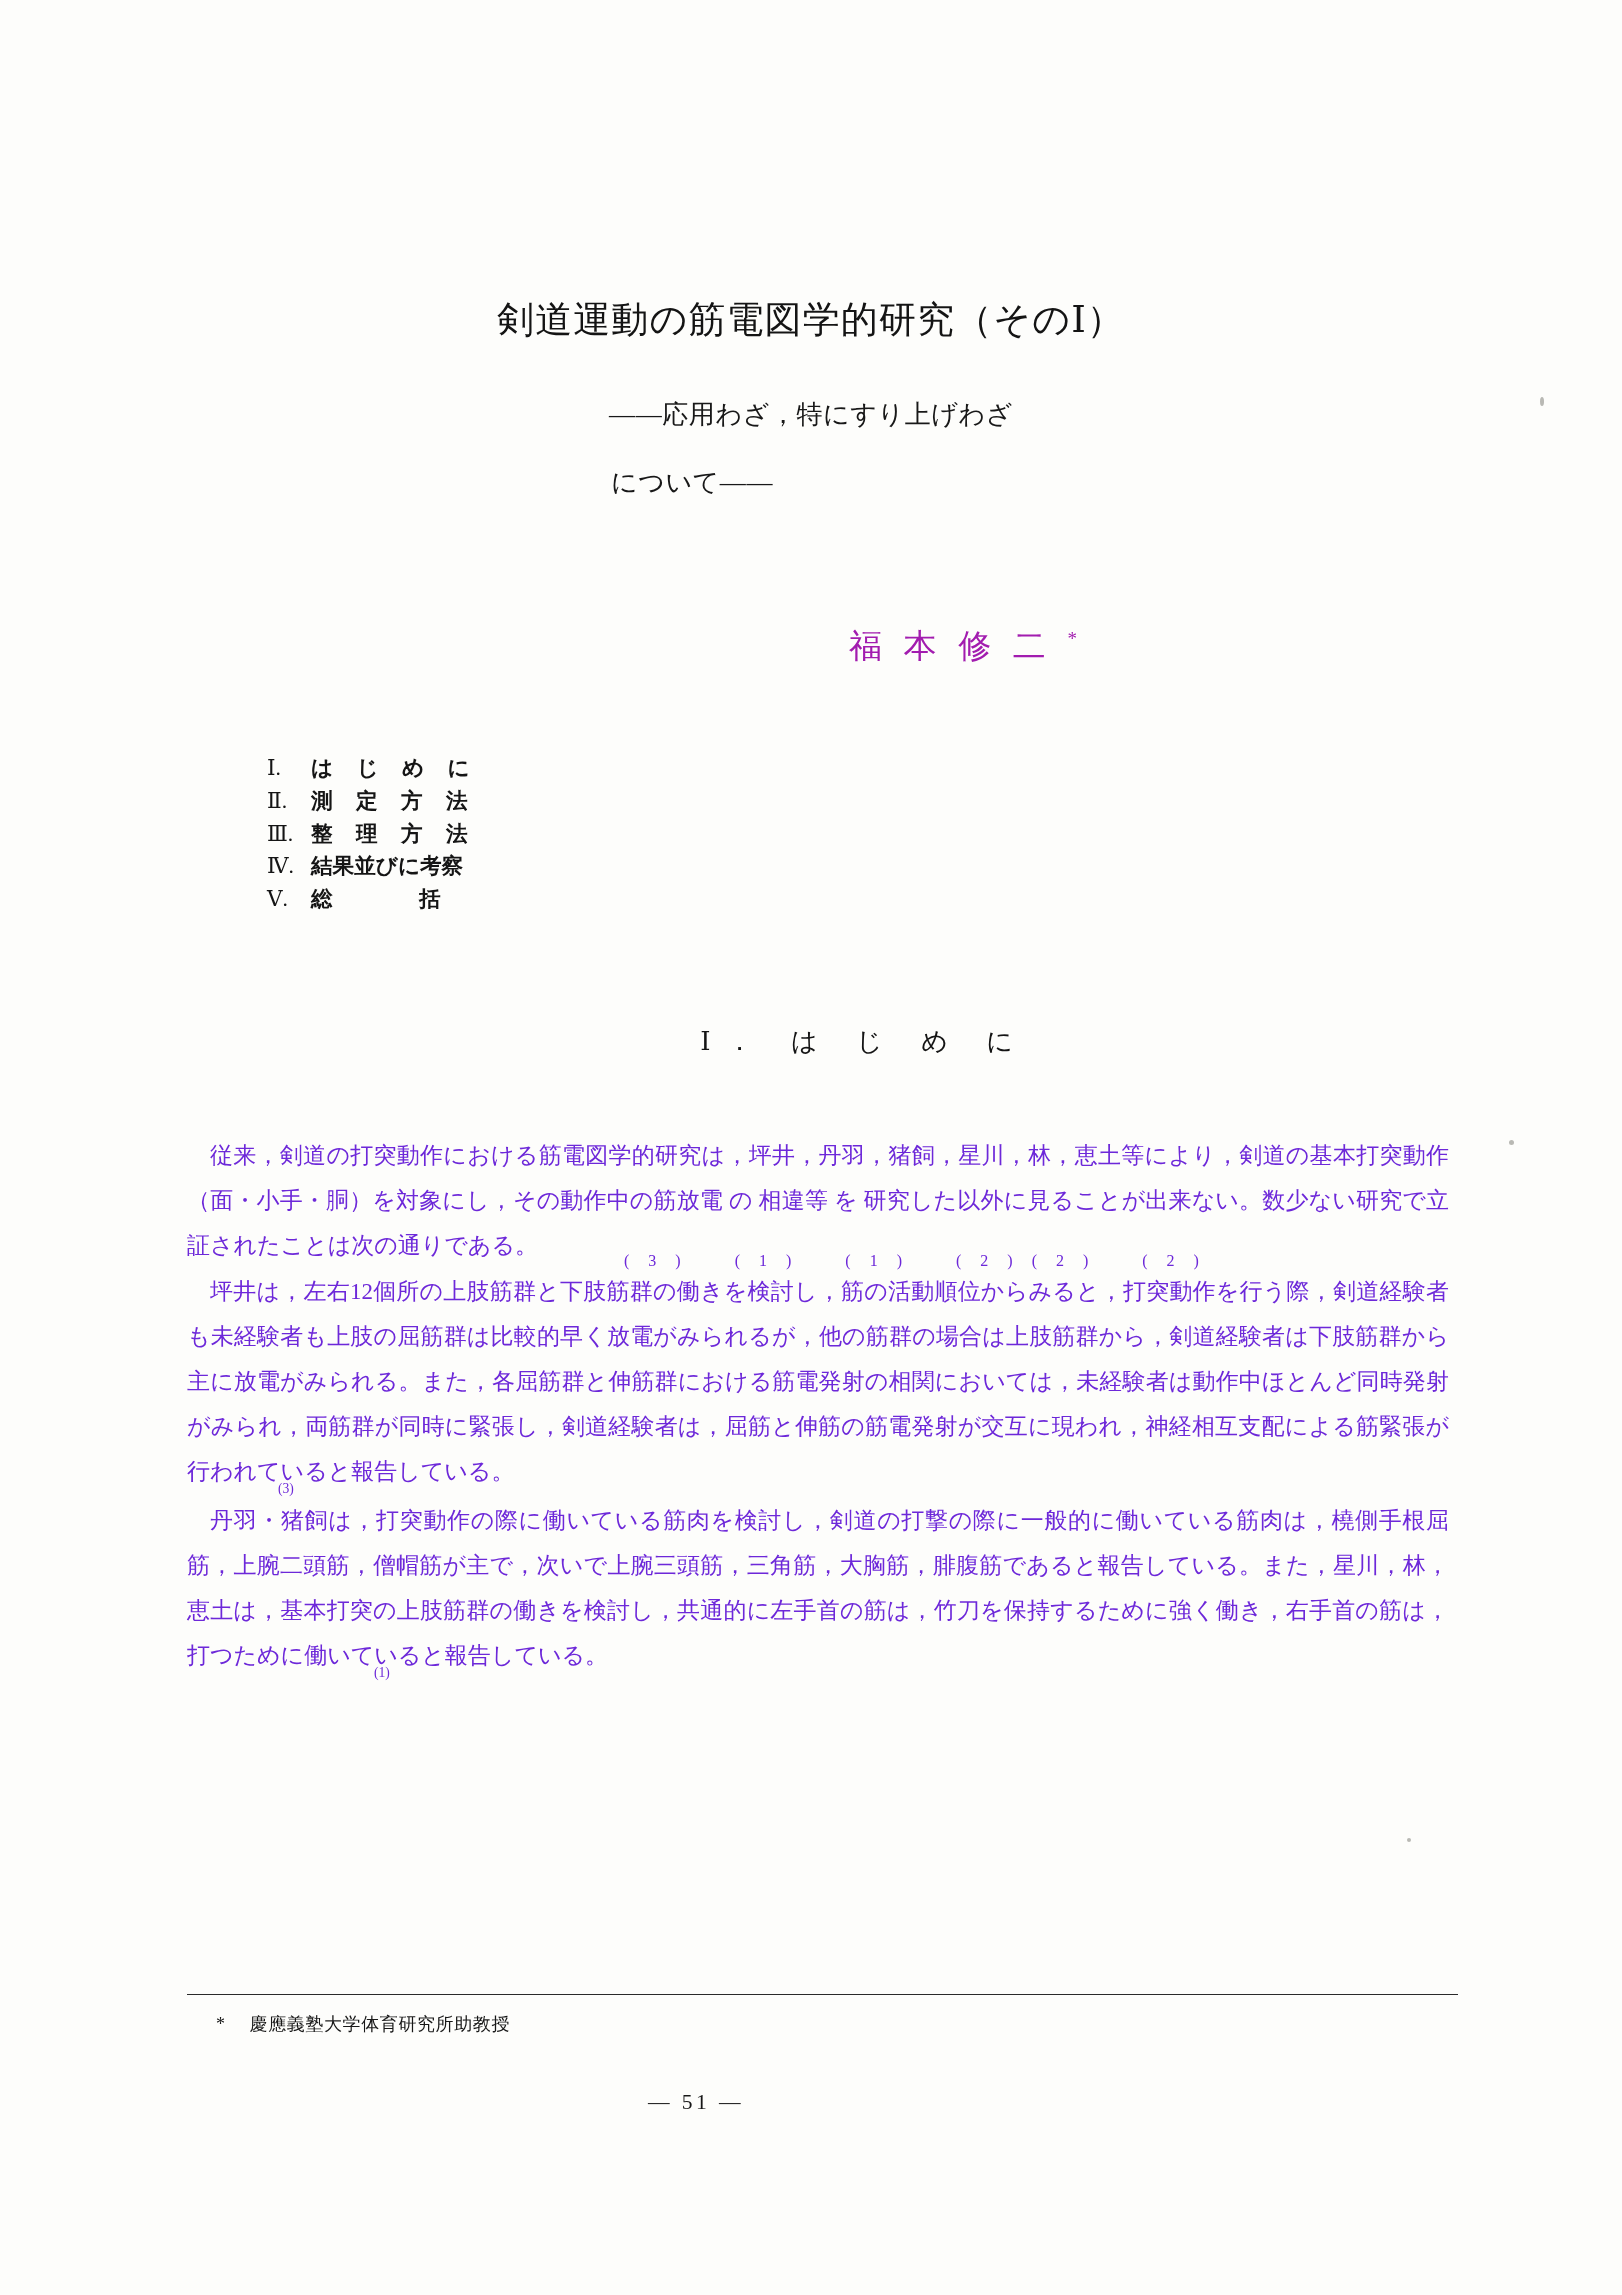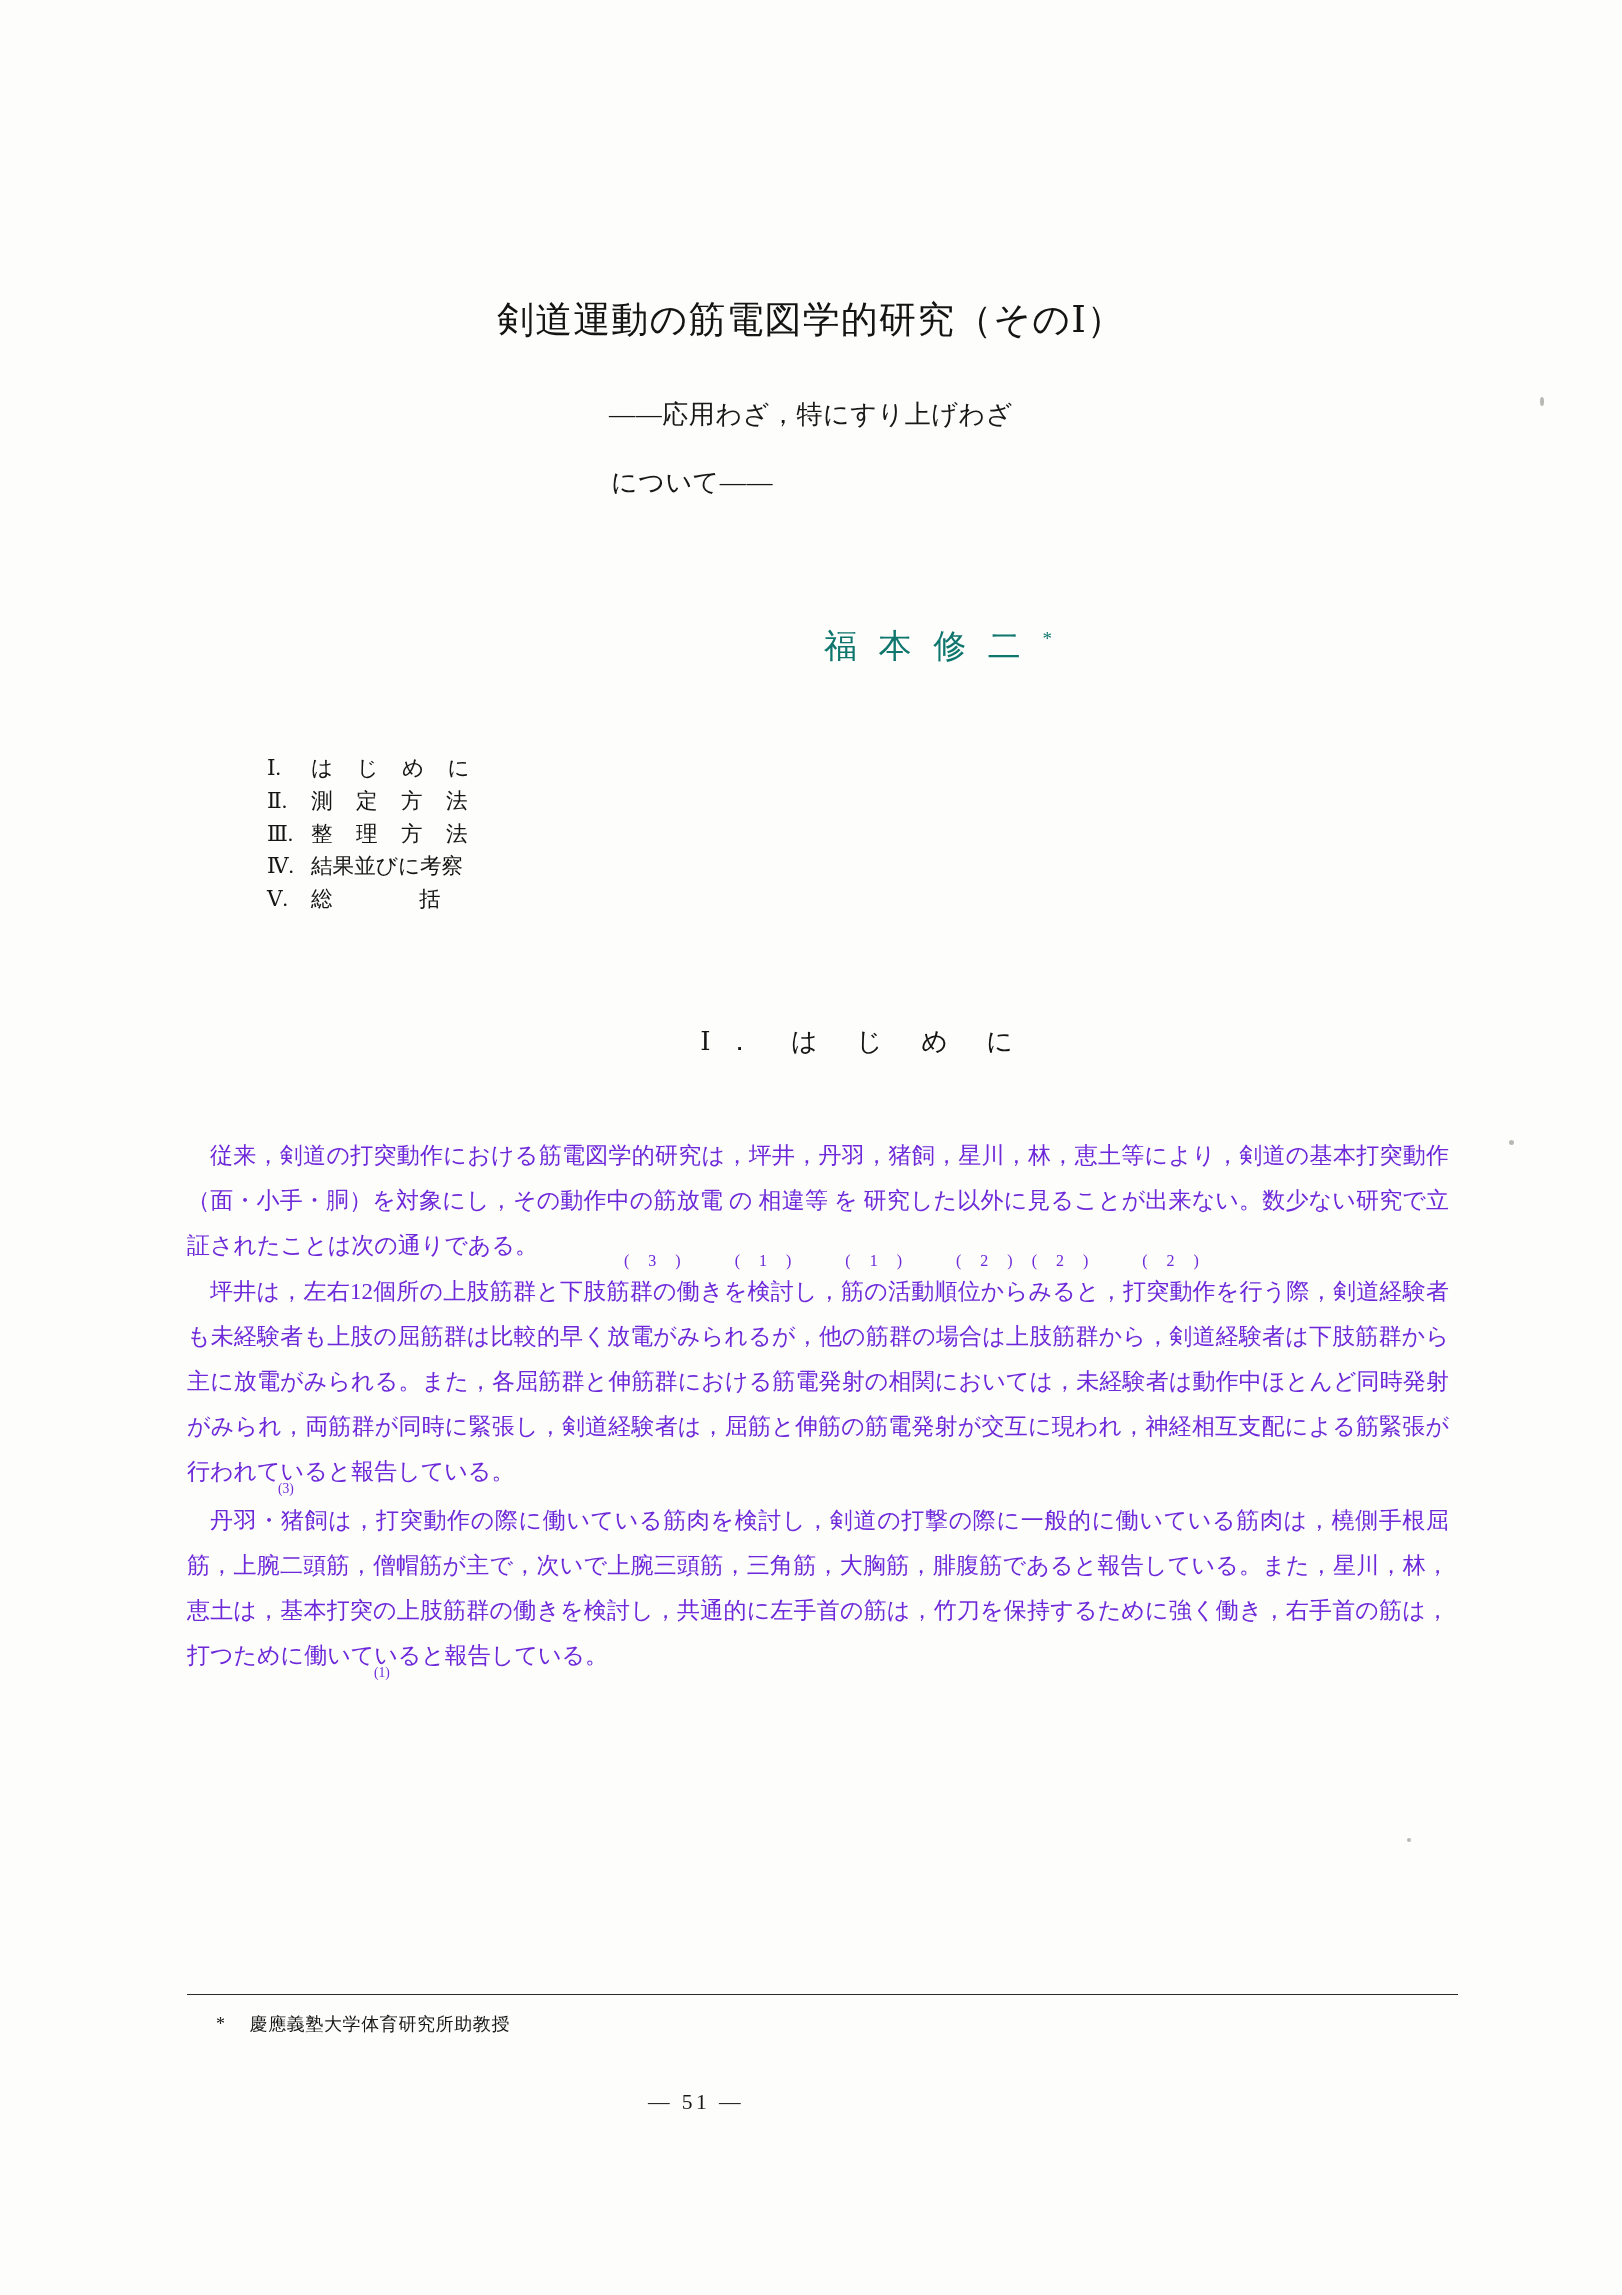--- a/index.html
+++ b/index.html
@@ -57,24 +57,24 @@
     letter-spacing: 0.6px;
     color: #181818;
     padding-right: 238px;
     box-sizing: border-box;
   }
 
   
   .author {
     position: absolute;
     top: 624px;
-    left: 824px;
+    left: 849px;
     font-size: 33px;
     letter-spacing: 21.6px;
-    color: #0f766e;
+    color: #a21caf;
   }
   .author .star {
     font-size: 19px;
     vertical-align: super;
     letter-spacing: 0;
   }
 
   
   .toc {
     position: absolute;
@@ -89,20 +89,21 @@
     align-items: baseline;
     white-space: nowrap;
   }
   .toc .num {
     display: inline-block;
     width: 44px;
     text-align: left;
   }
   .toc .lbl {
     display: inline-block;
+    font-weight: bold;
   }
   .toc .sp {
     letter-spacing: 9px;
   }
 
   
   .section-head {
     position: absolute;
     left: 0;
     top: 1024px;

